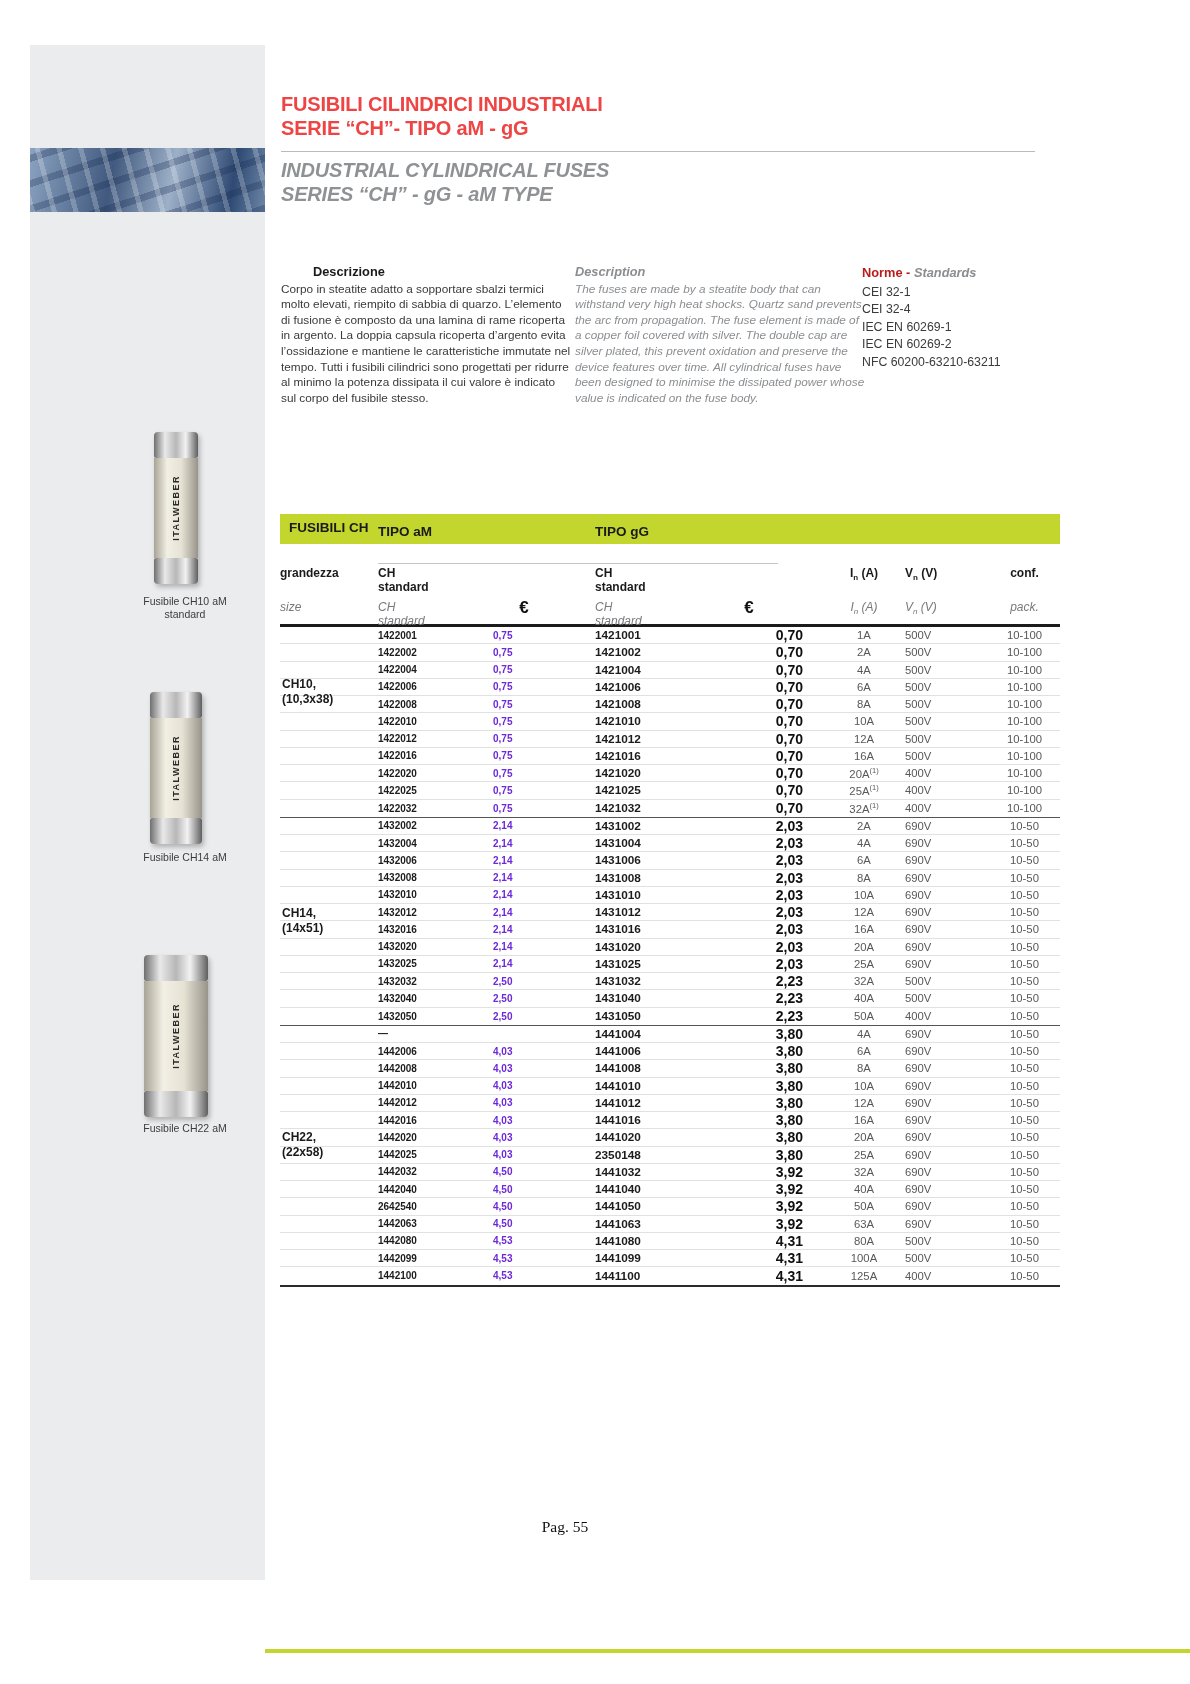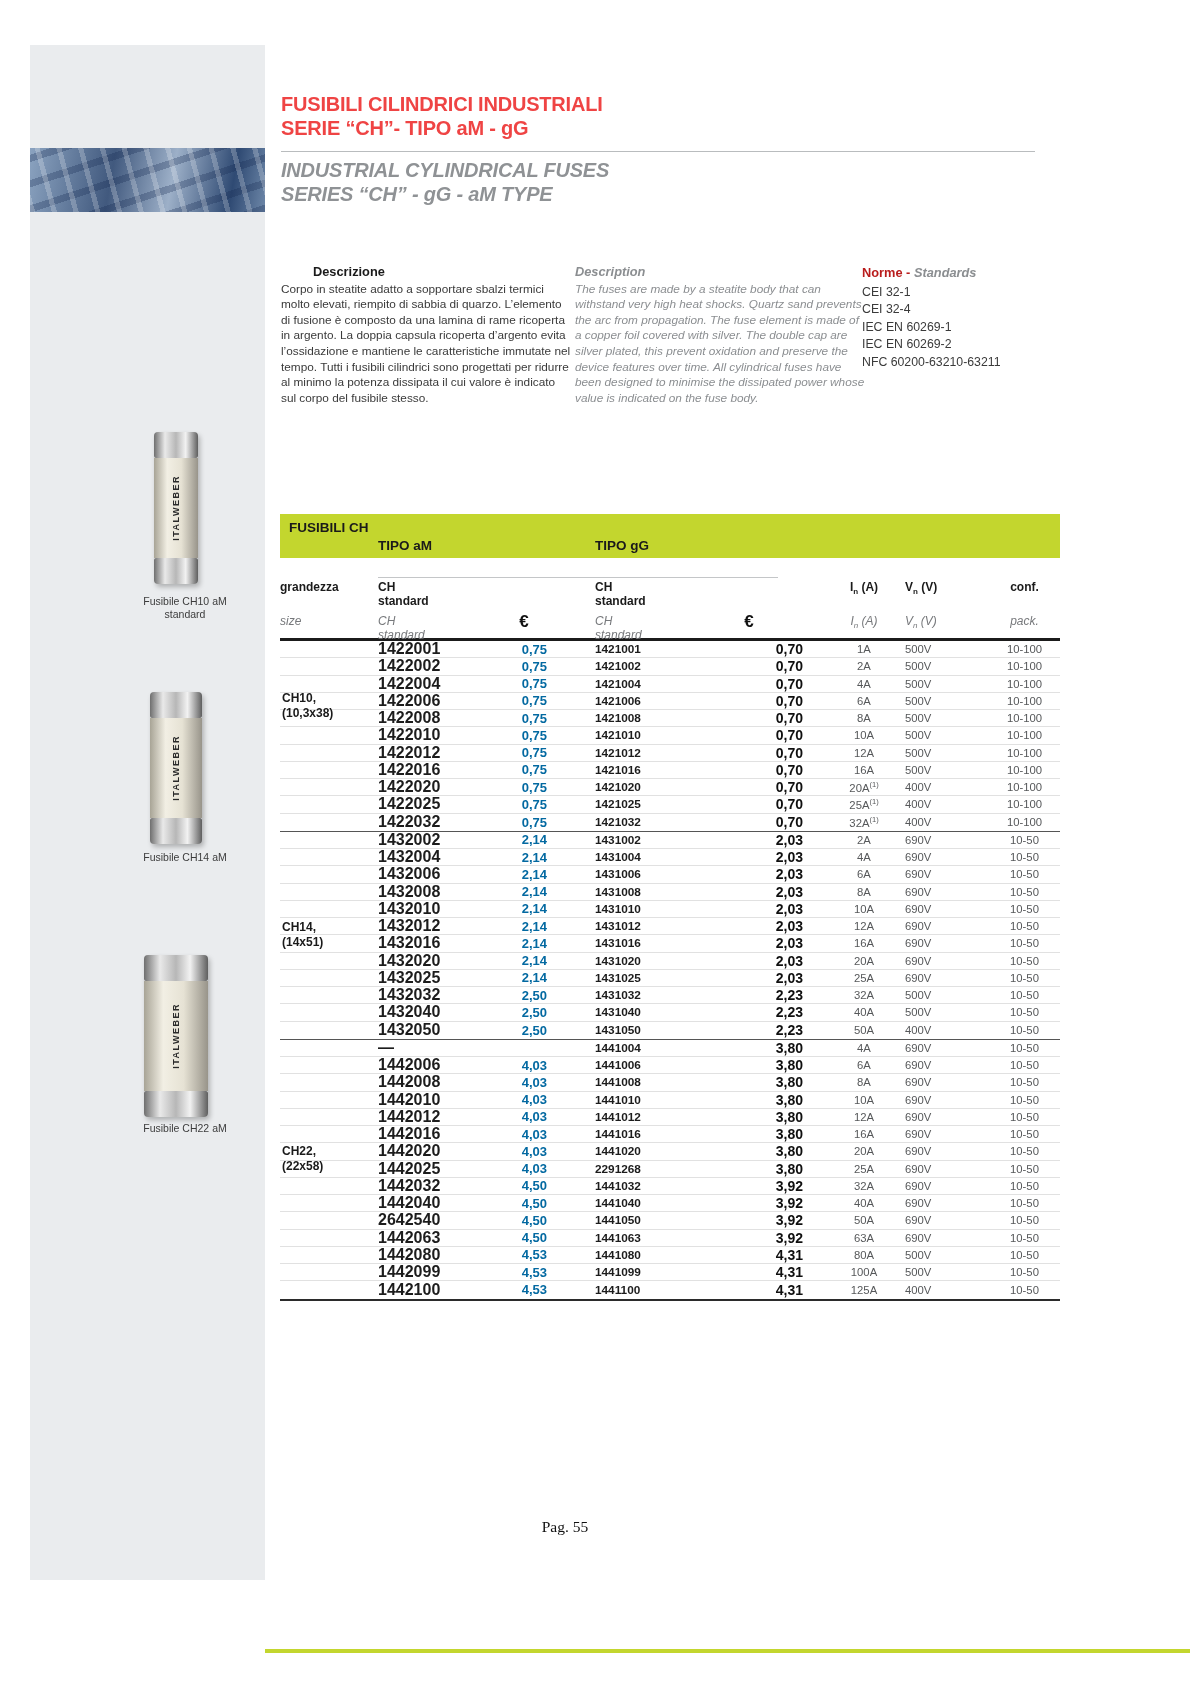--- a/index.html
+++ b/index.html
@@ -41,21 +41,21 @@
   .desc-it { left:281px; width:292px; color:#3a3a3a; }
   .desc-en { left:575px; width:292px; color:#8b8e91; font-style:italic; }
   .desc-head { font-size:12.8px; font-weight:bold; margin-bottom:2px; }
   .desc-it .desc-head { color:#1a1a1a;margin-left:32px; }
   .standards { left:862px; width:230px; color:#3a3a3a; font-size:12.3px; line-height:17.5px; }
   .standards .desc-head .norme { color:#b91c1c; }
   .standards .desc-head .std-en { color:#8b8e91; font-style:italic; }
 
   
   .ftable { position:absolute; left:280px; top:514px; width:780px; }
-  .band { position:relative; height:44px; background:#c3d62e; }
+  .band { position:relative; height:30px; background:#c3d62e; }
   .band-title { position:absolute; left:9px; top:6px; font-size:13.5px; font-weight:bold; color:#1a1a1a; }
   .band-am { position:absolute; left:98px; bottom:5px; font-size:13.5px; font-weight:bold; color:#1a1a1a; }
   .band-gg { position:absolute; left:315px; bottom:5px; font-size:13.5px; font-weight:bold; color:#1a1a1a; }
 
   .thead { position:relative; height:83px; border-bottom:3px solid #1b1b1b; }
   .thead-rule { position:absolute; left:98px; top:19px; width:400px; height:1px; background:#c4c6c8; }
   .hrow { position:absolute; left:0; width:100%; display:flex; }
   .hrow1 { top:23px; font-size:12px; font-weight:bold; color:#1a1a1a; line-height:13.5px; }
   .hrow2 { top:57px; font-size:12px; font-style:italic; color:#77797c; line-height:13.5px; }
   .euro { font-style:normal; font-weight:bold; color:#111; font-size:17px; text-align:center; padding-right:30px; }
@@ -74,22 +74,22 @@
 
   .tgroup { position:relative; border-bottom:1px solid #555; }
   .tgroup:last-child { border-bottom:2px solid #2b2b2b; }
   .size-label { position:absolute; left:2px; top:50%; transform:translateY(-50%);
     font-weight:bold; font-size:12px; line-height:15px; color:#1a1a1a; }
   .tgroup:nth-child(1) .size-label { top:34%; }
   .tgroup:nth-child(3) .size-label { top:46%; }
 
   .trow { display:flex; align-items:center; height:17.26px; border-bottom:1px solid #e1e1e1; }
   .trow:last-child { border-bottom:none; }
-  .cell-amcode { font-weight:bold; font-size:16px; color:#1c1c1c; }
-  .cell-amprice { font-weight:bold; font-size:13px; color:#0369a1; text-align:right; padding-right:38px; }
+  .cell-amcode { font-weight:bold; font-size:10px; color:#1c1c1c; }
+  .cell-amprice { font-weight:bold; font-size:10px; color:#6d28d9; padding-right:38px; }
   .cell-ggcode { font-weight:bold; font-size:11.8px; color:#1c1c1c; }
   .cell-ggprice { font-weight:bold; font-size:14px; color:#0f0f0f; text-align:right; padding-right:20px; }
   .cell-gray { color:#56585a; font-size:11.3px; }
 
   .page-number { position:absolute; left:280px; top:1518px; width:570px; text-align:center;
     font-family:"Liberation Serif", serif; font-size:15.5px; color:#111; }
   .footer-line { position:absolute; left:265px; top:1649px; width:925px; height:4px; background:#c3d62e; }
 </style>
 </head>
 <body>
@@ -520,21 +520,21 @@
             <span class="c-ggcode cell-ggcode">1441020</span>
             <span class="c-ggprice cell-ggprice">3,80</span>
             <span class="c-in cell-gray">20A</span>
             <span class="c-vn cell-gray">690V</span>
             <span class="c-conf cell-gray">10-50</span>
           </div>
           <div class="trow">
             <span class="c-size"></span>
             <span class="c-amcode cell-amcode">1442025</span>
             <span class="c-amprice cell-amprice">4,03</span>
-            <span class="c-ggcode cell-ggcode">2291268</span>
+            <span class="c-ggcode cell-ggcode">2350148</span>
             <span class="c-ggprice cell-ggprice">3,80</span>
             <span class="c-in cell-gray">25A</span>
             <span class="c-vn cell-gray">690V</span>
             <span class="c-conf cell-gray">10-50</span>
           </div>
           <div class="trow">
             <span class="c-size"></span>
             <span class="c-amcode cell-amcode">1442032</span>
             <span class="c-amprice cell-amprice">4,50</span>
             <span class="c-ggcode cell-ggcode">1441032</span>

